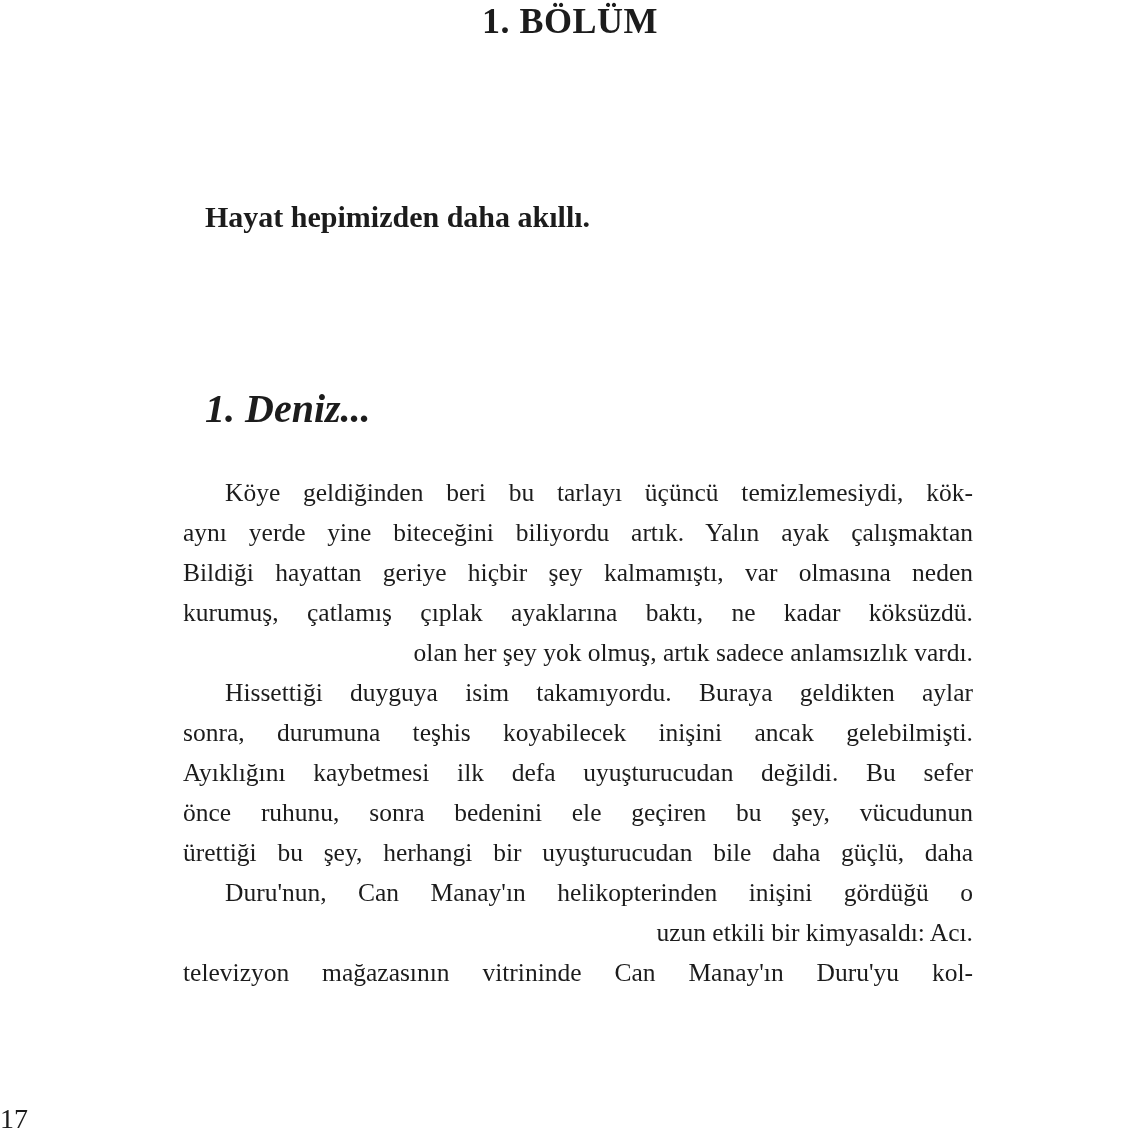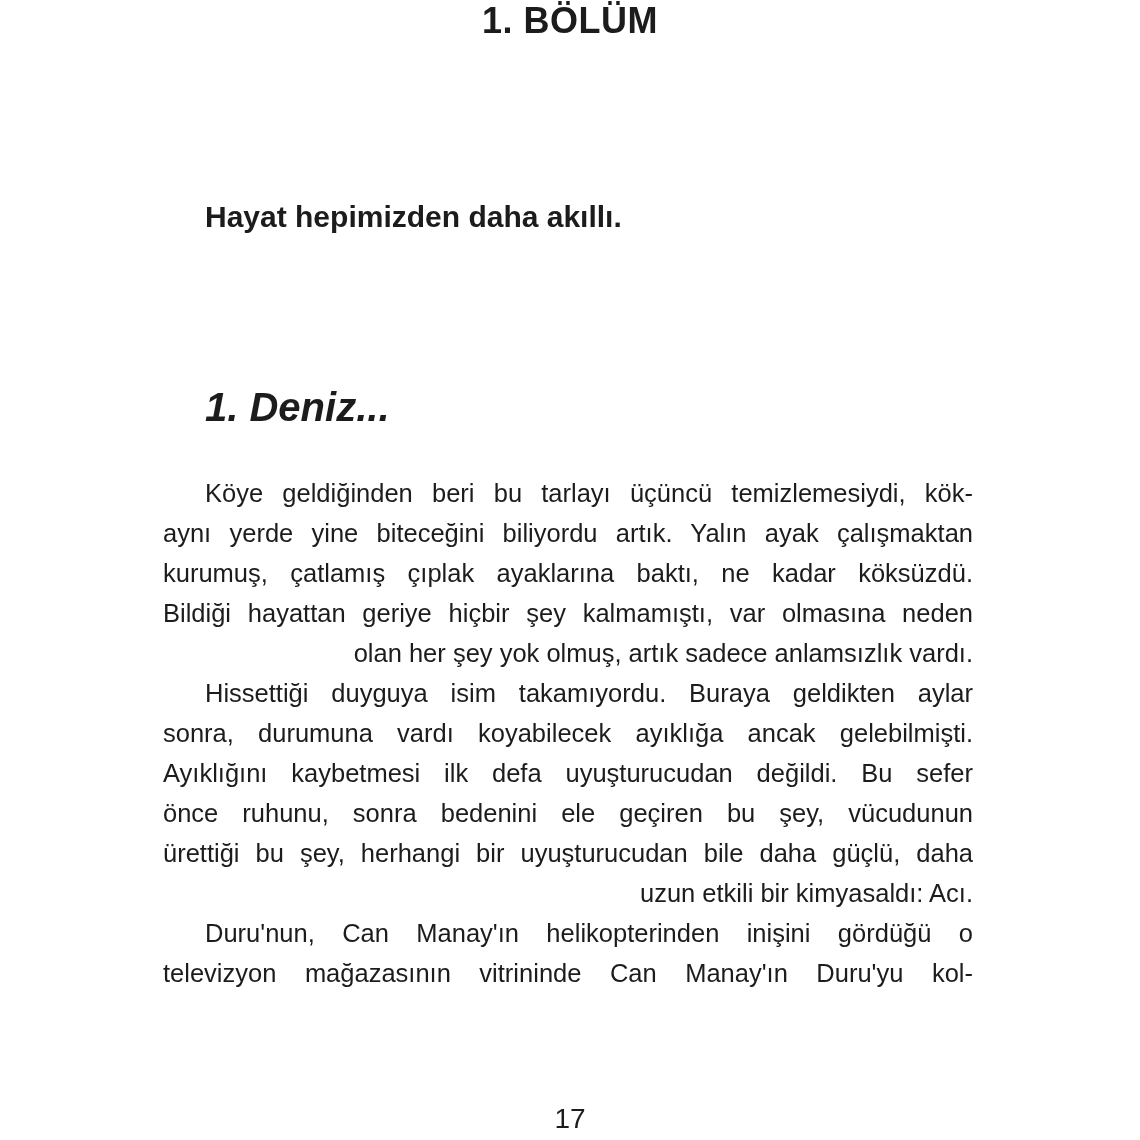--- a/index.html
+++ b/index.html
@@ -5,21 +5,21 @@
   html, body {
     margin: 0;
     padding: 0;
     background: #ffffff;
   }
   .page {
     position: relative;
     width: 1140px;
     height: 1140px;
     background: #ffffff;
-    font-family: Liberation Sans, sans-serif;
+    font-family: Liberation Serif, serif;
     color: #1c1c1c;
     overflow: hidden;
   }
   .chapter-heading {
     position: absolute;
     top: 0px;
     left: 0;
     right: 0;
     margin: 0;
     text-align: center;
@@ -43,62 +43,61 @@
     font-style: italic;
   }
   .body-text {
     position: absolute;
     left: 163px;
     top: 473px;
     width: 810px;
     font-size: 25.5px;
     line-height: 40px;
   }
-  .line { min-height: 40px; }
+  .line { min-height: 40px; margin-left: 20px; }
   
   .line.j {
     text-align: justify;
     text-align-last: justify;
     text-justify: inter-word;
   }
   
   .line.l { text-align: right; }
   
   .line.i { text-indent: 42px; }
   .page-number {
     position: absolute;
     left: 0;
     right: 0;
     top: 1103px;
-    text-align: center;
     font-size: 28px;
   }
 </style>
 </head>
 <body>
 
 <div class="page">
 
   <h1 class="chapter-heading">1. BÖLÜM</h1>
 
   <div class="epigraph">Hayat hepimizden daha akıllı.</div>
 
   <div class="section-heading">1. Deniz...</div>
 
   <div class="body-text">
     <div class="line j i">Köye geldiğinden beri bu tarlayı üçüncü temizlemesiydi, kök-</div>
     <div class="line j">aynı yerde yine biteceğini biliyordu artık. Yalın ayak çalışmaktan</div>
+    <div class="line j">Bildiği hayattan geriye hiçbir şey kalmamıştı, var olmasına neden</div>
     <div class="line j">kurumuş, çatlamış çıplak ayaklarına baktı, ne kadar köksüzdü.</div>
-    <div class="line j">Bildiği hayattan geriye hiçbir şey kalmamıştı, var olmasına neden</div>
     <div class="line l">olan her şey yok olmuş, artık sadece anlamsızlık vardı.</div>
     <div class="line j i">Hissettiği duyguya isim takamıyordu. Buraya geldikten aylar</div>
-    <div class="line j">sonra, durumuna vardı koyabilecek ayıklığa ancak gelebilmişti.</div>
+    <div class="line j">sonra, durumuna teşhis koyabilecek inişini ancak gelebilmişti.</div>
     <div class="line j">Ayıklığını kaybetmesi ilk defa uyuşturucudan değildi. Bu sefer</div>
     <div class="line j">önce ruhunu, sonra bedenini ele geçiren bu şey, vücudunun</div>
     <div class="line j">ürettiği bu şey, herhangi bir uyuşturucudan bile daha güçlü, daha</div>
+    <div class="line j i">Duru'nun, Can Manay'ın helikopterinden inişini gördüğü o</div>
     <div class="line l">uzun etkili bir kimyasaldı: Acı.</div>
-    <div class="line j i">Duru'nun, Can Manay'ın helikopterinden inişini gördüğü o</div>
     <div class="line j">televizyon mağazasının vitrininde Can Manay'ın Duru'yu kol-</div>
   </div>
 
   <div class="page-number">17</div>
 
 </div>
 
 </body></html>

